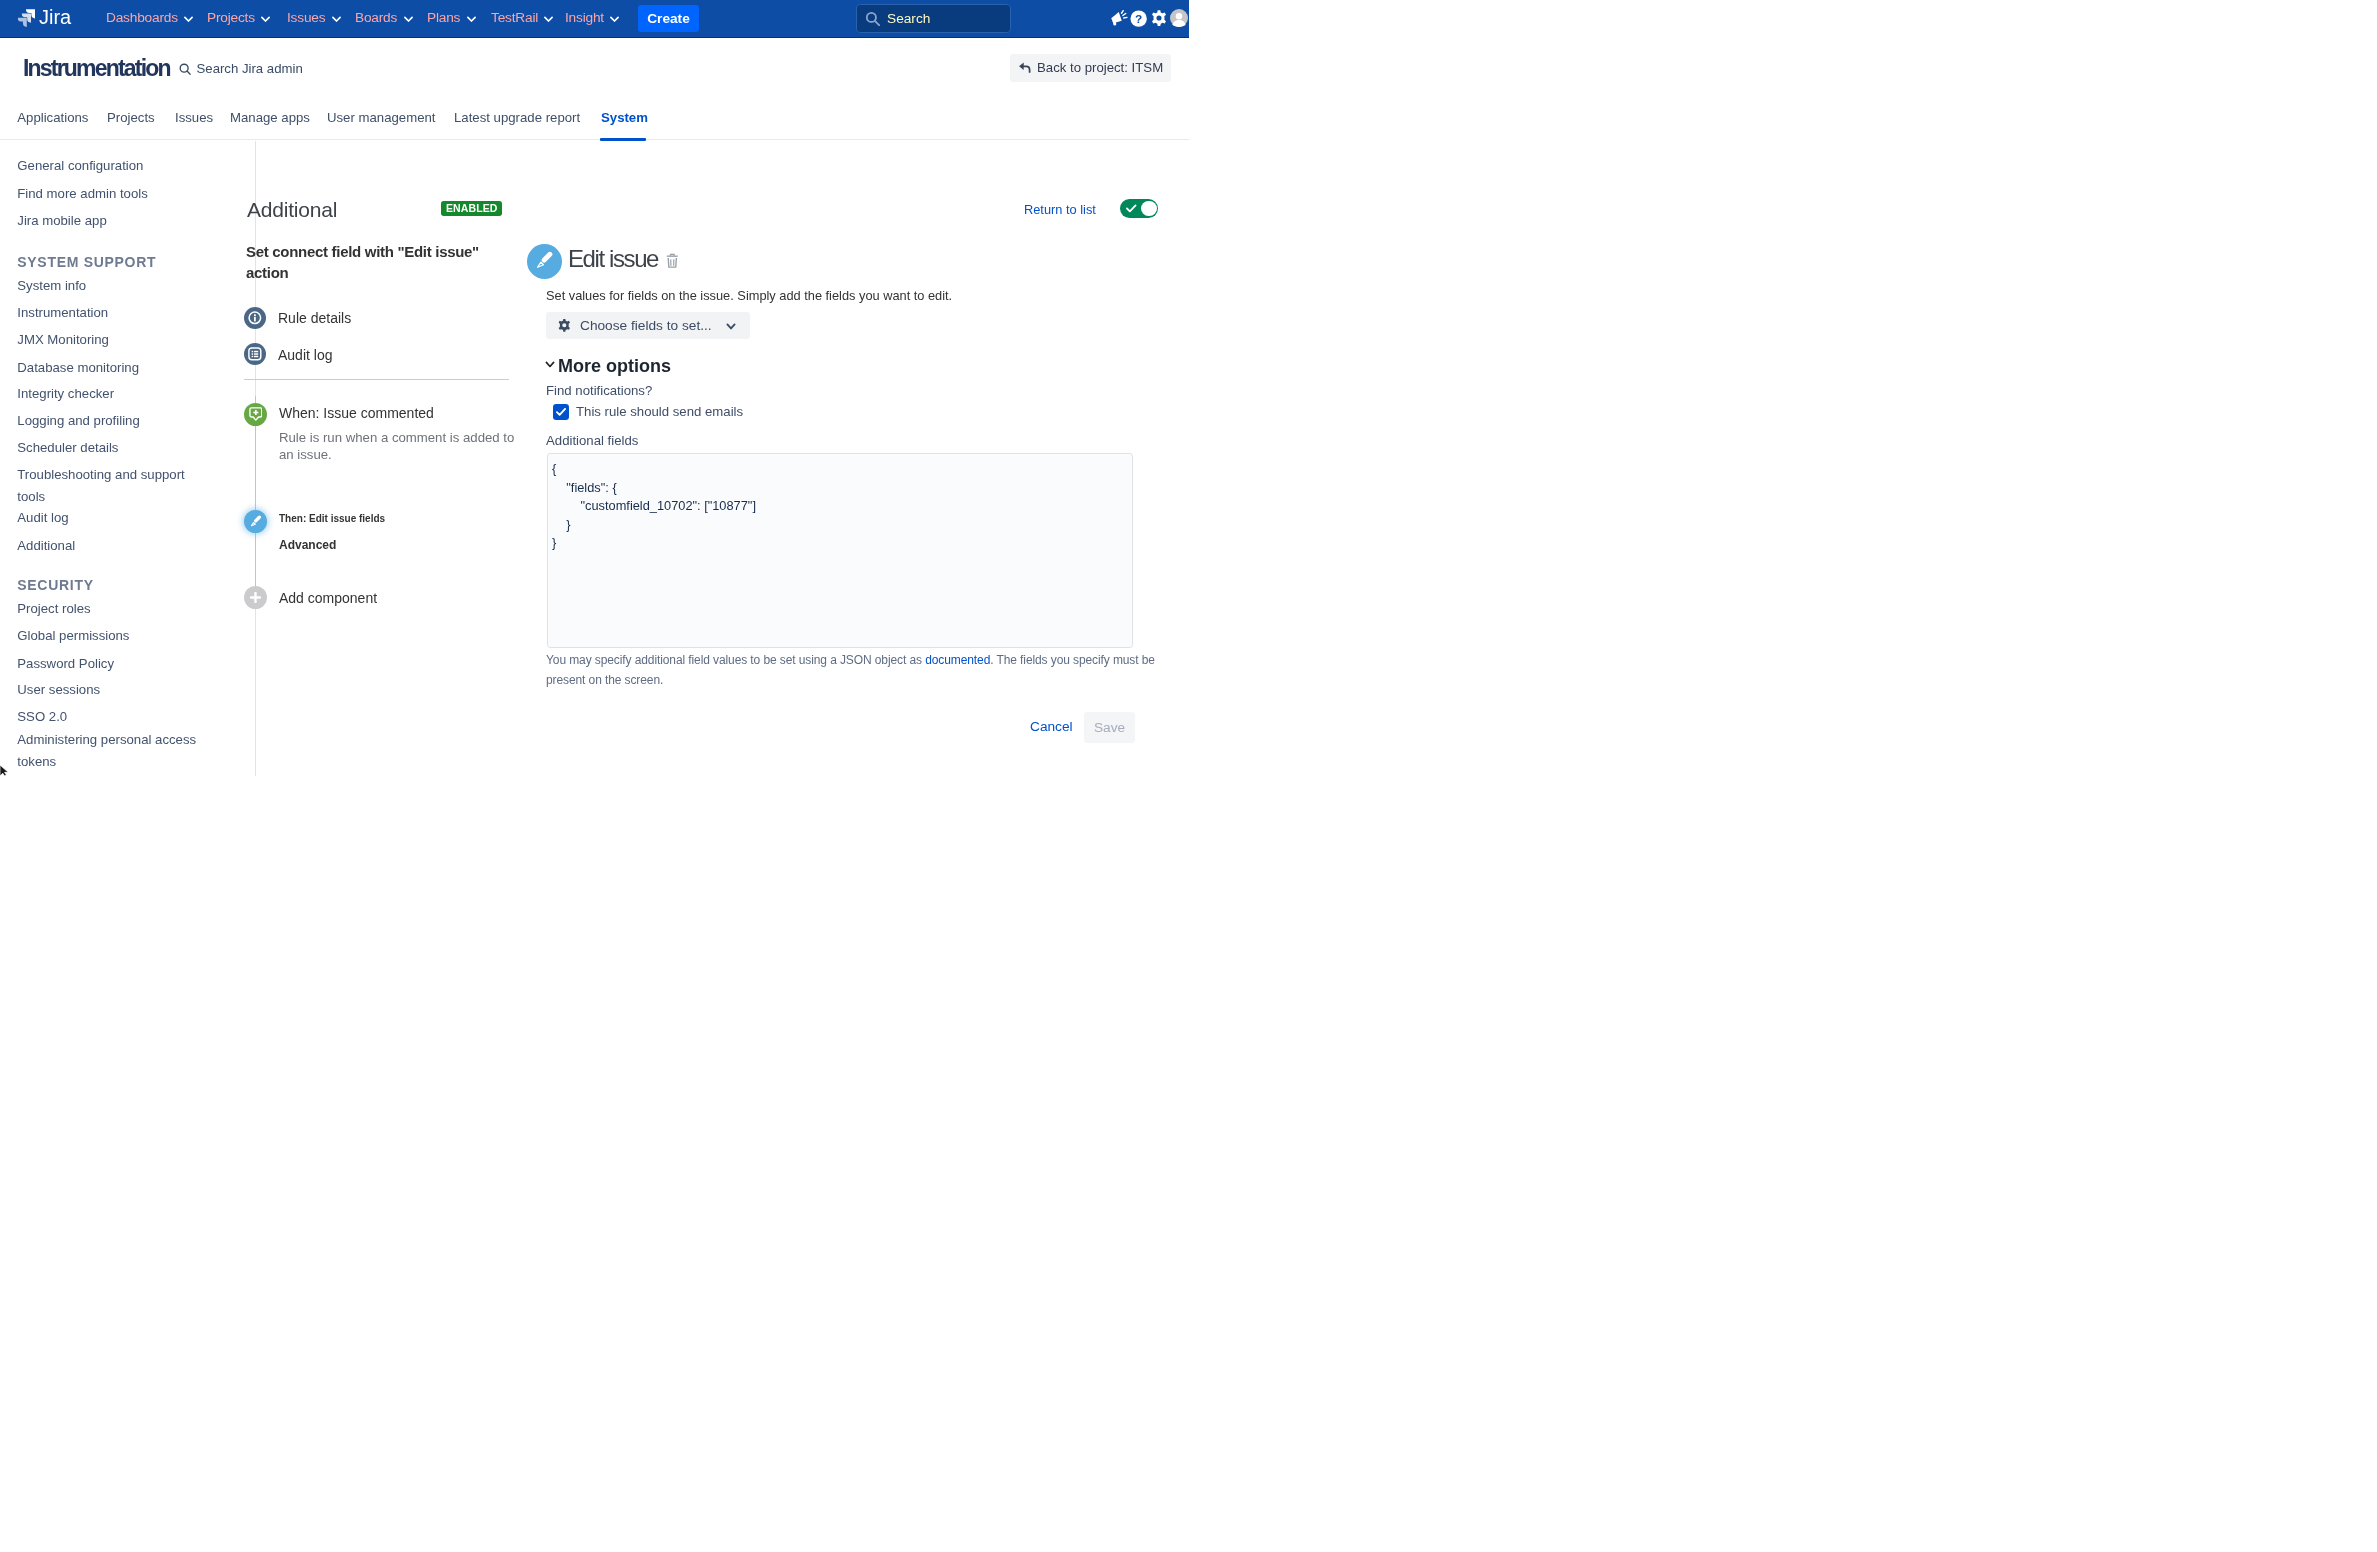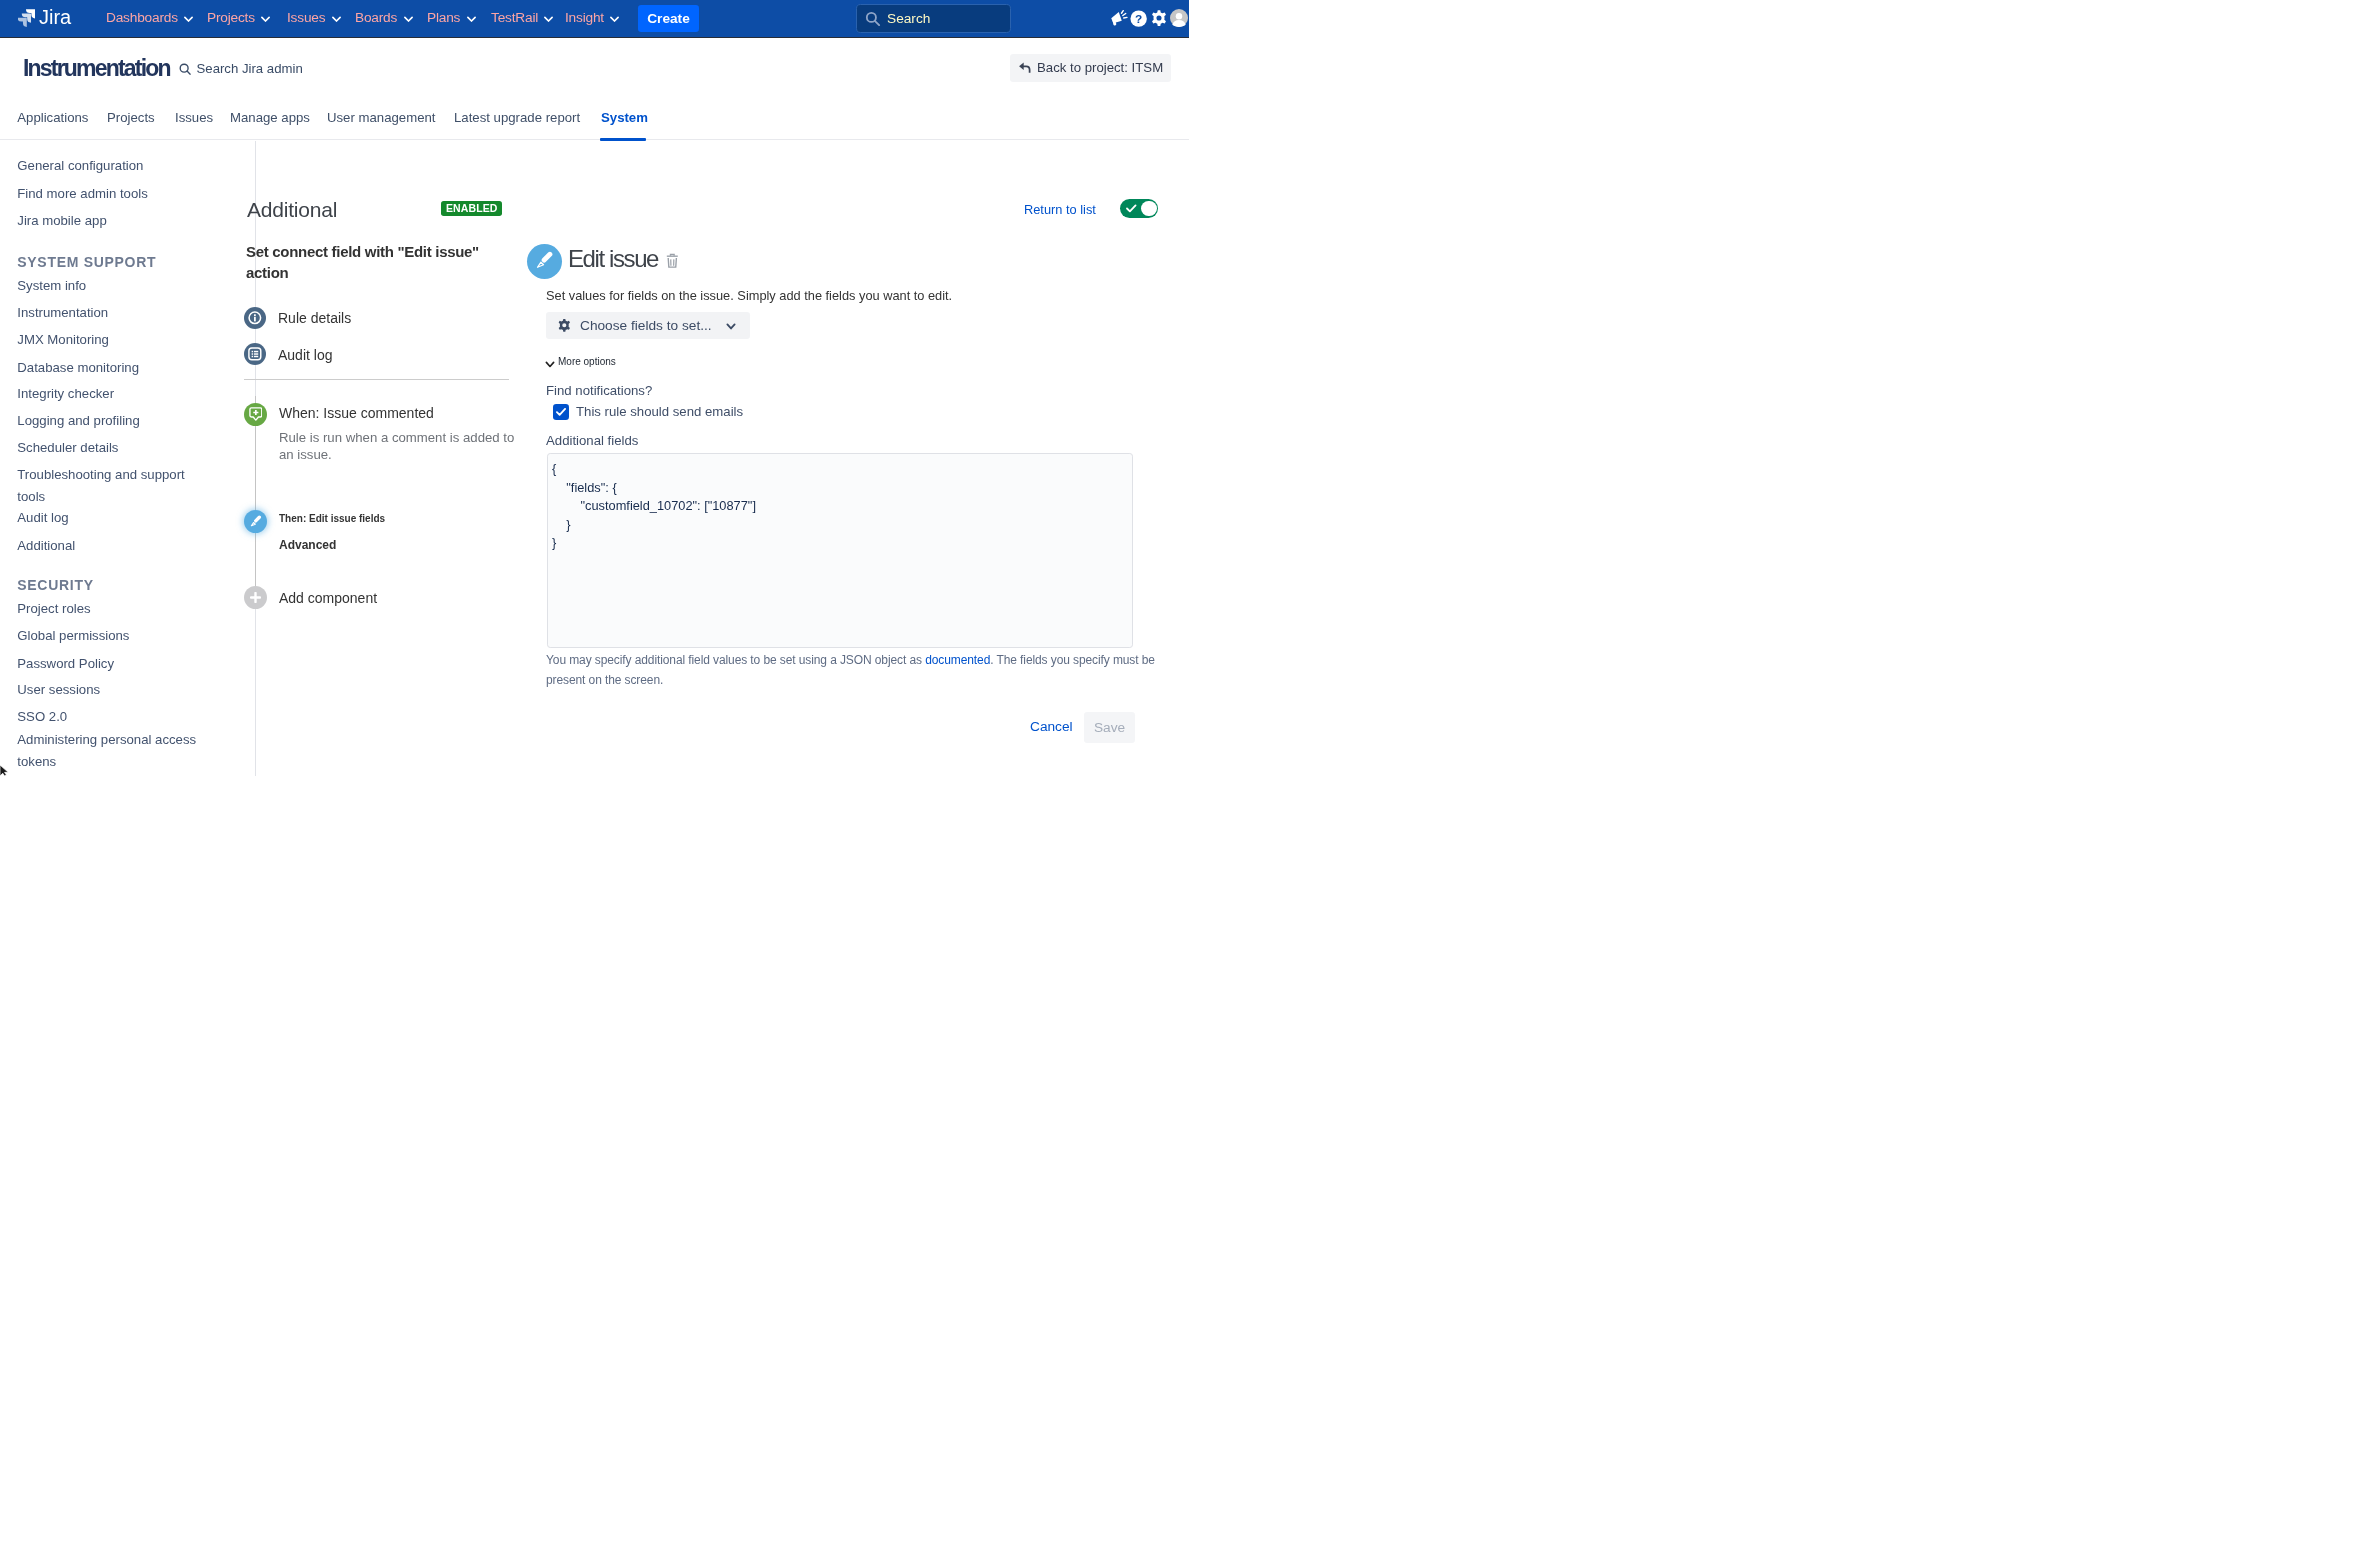--- a/index.html
+++ b/index.html
@@ -223,21 +223,21 @@
   </svg>
   <span class="abs" style="left:34px;top:5.5px;font-size:13.7px;color:#3c4b64">Choose fields to set...</span>
   <svg class="abs" style="left:180px;top:11px" width="10" height="7.3" viewBox="0 0 11 8">
       <path d="M1.5 1.5 L5.5 6 L9.5 1.5" stroke="#3c4b64" stroke-width="2" fill="none" stroke-linecap="round" stroke-linejoin="round"></path>
     </svg>
 </div>
 
 <svg class="abs" style="left:545px;top:361px" width="10" height="7.3" viewBox="0 0 11 8">
     <path d="M1.5 1.5 L5.5 6 L9.5 1.5" stroke="#222" stroke-width="1.8" fill="none" stroke-linecap="round" stroke-linejoin="round"></path>
   </svg>
-<div class="abs" style="left:558px;top:356px;font-size:10px;font-weight:normal;color:#1d2530">More options</div>
+<div class="abs" style="left:558px;top:356px;font-size:18px;font-weight:bold;color:#1d2530">More options</div>
 <div class="abs" style="left:546px;top:383px;font-size:13.2px;color:#3f4e68">Find notifications?</div>
 
 <div class="abs" style="left:553px;top:404px;width:15.5px;height:15.5px;border-radius:3.2px;background:#0052cc">
   <svg class="abs" style="left:2.7px;top:4.1px" width="10" height="8.2" viewBox="0 0 11 9">
       <path d="M1 4.5 L4 7.5 L10 1" stroke="#fff" stroke-width="2" fill="none" stroke-linecap="round" stroke-linejoin="round"></path>
     </svg>
 </div>
 <div class="abs" style="left:576px;top:404px;font-size:13.2px;color:#3f4e68">This rule should send emails</div>
 
 <div class="abs" style="left:546px;top:433px;font-size:13.2px;color:#3f4e68">Additional fields</div>

